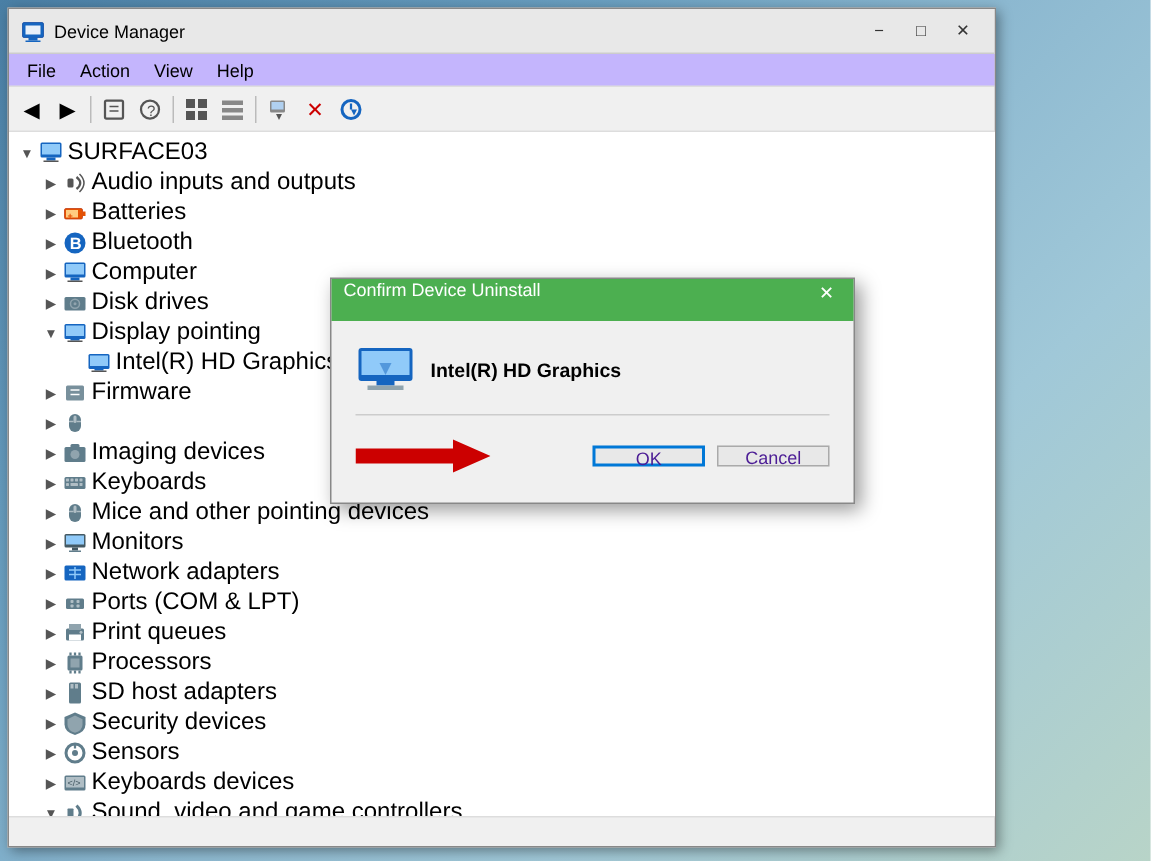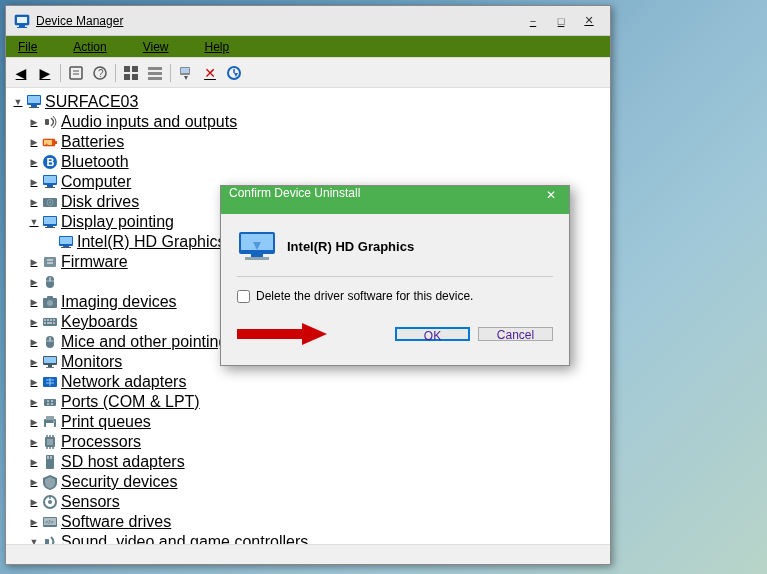--- a/index.html
+++ b/index.html
@@ -10,28 +10,27 @@
       background: linear-gradient(135deg, #4a7fa5 0%, #6a9fc0 30%, #8cb8d0 50%, #a0c8d8 70%, #b8d4c8 100%);
       font-family: 'Segoe UI', Tahoma, Geneva, Verdana, sans-serif;
       font-size: 12px;
     }
 
     
     .window {
       position: absolute;
       top: 5px;
       left: 5px;
-      width: 606px;
+      width: 659px;
       height: 560px;
       background: #f0f0f0;
       border: 1px solid #888;
       box-shadow: 2px 2px 8px rgba(0,0,0,0.4);
       display: flex;
       flex-direction: column;
-      text-decoration: underline;
     }
 
     
     .title-bar {
       background: #e8e8e8;
       height: 30px;
       display: flex;
       align-items: center;
       padding: 0 8px;
       border-bottom: 1px solid #ccc;
@@ -60,28 +59,27 @@
       cursor: pointer;
       font-size: 11px;
       color: #333;
       display: flex;
       align-items: center;
       justify-content: center;
     }
 
     
     .menu-bar {
-      background: #4d7c0f;
+      background: #c4b5fd;
       height: 22px;
       display: flex;
       align-items: center;
       padding: 0 4px;
       border-bottom: 1px solid #ddd;
       flex-shrink: 0;
-      gap: 20px;
     }
     .menu-item {
       padding: 2px 8px;
       cursor: pointer;
       font-size: 12px;
       color: #000;
     }
 
     
     .toolbar {
@@ -642,21 +640,21 @@
 
       <div class="tree-item indent-1">
         <span class="expand-btn">▶</span>
         <span class="tree-icon">
           <svg width="16" height="16" viewBox="0 0 16 16">
             <rect x="1" y="3" width="14" height="10" rx="1" fill="#607d8b"></rect>
             <rect x="2" y="4" width="12" height="7" fill="#b0bec5"></rect>
             <text x="3" y="10" font-size="6" fill="#455a64">&lt;/&gt;</text>
           </svg>
         </span>
-        <span class="item-label">Software drives</span>
+        <span class="item-label">Keyboards devices</span>
       </div>
 
       <div class="tree-item indent-1">
         <span class="expand-btn">▼</span>
         <span class="tree-icon">
           <svg width="16" height="16" viewBox="0 0 16 16">
             <rect x="3" y="5" width="4" height="6" rx="0.5" fill="#607d8b"></rect>
             <path d="M9 3 Q14 8 9 13" fill="none" stroke="#607d8b" stroke-width="2"></path>
           </svg>
         </span>
@@ -690,24 +688,20 @@
           <rect x="8" y="27" width="24" height="3" fill="#90a4ae"></rect>
           <polygon points="16,12 24,12 20,20" fill="#1565c0" opacity="0.5"></polygon>
         </svg>
       </div>
       <span class="dialog-device-name">Intel(R) HD Graphics</span>
     </div>
 
 
     <hr class="dialog-separator">
 
-    <div class="dialog-checkbox-row">
-      <input type="checkbox" id="delete-driver" style="">
-      <label for="delete-driver" class="dialog-checkbox-label">Delete the driver software for this device.</label>
-    </div>
 
     <div class="dialog-buttons">
       <div class="arrow-container">
 
         <svg width="90" height="30" viewBox="0 0 90 30">
           <polygon points="0,10 65,10 65,4 90,15 65,26 65,20 0,20" fill="#cc0000"></polygon>
         </svg>
       </div>
       <button class="dialog-btn ok-btn">OK</button>
       <button class="dialog-btn">Cancel</button>

